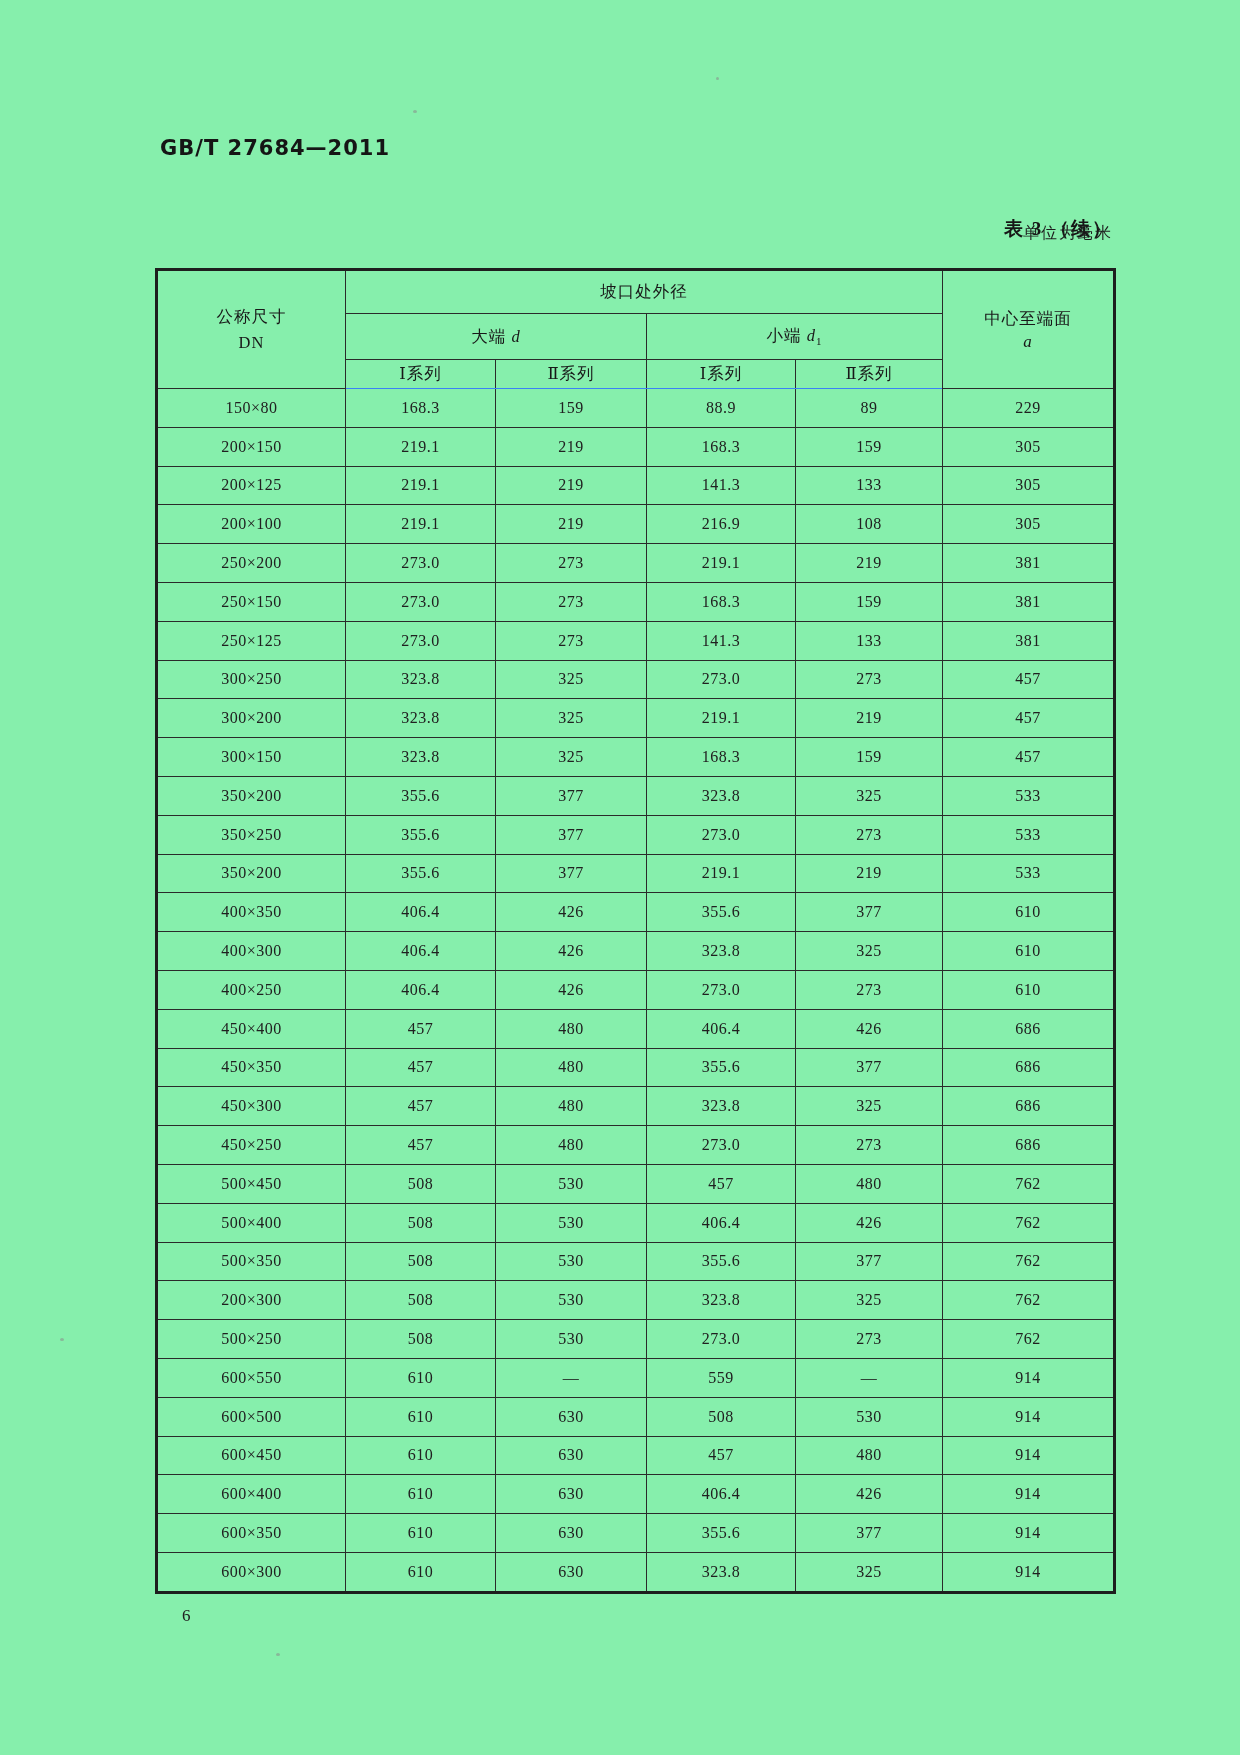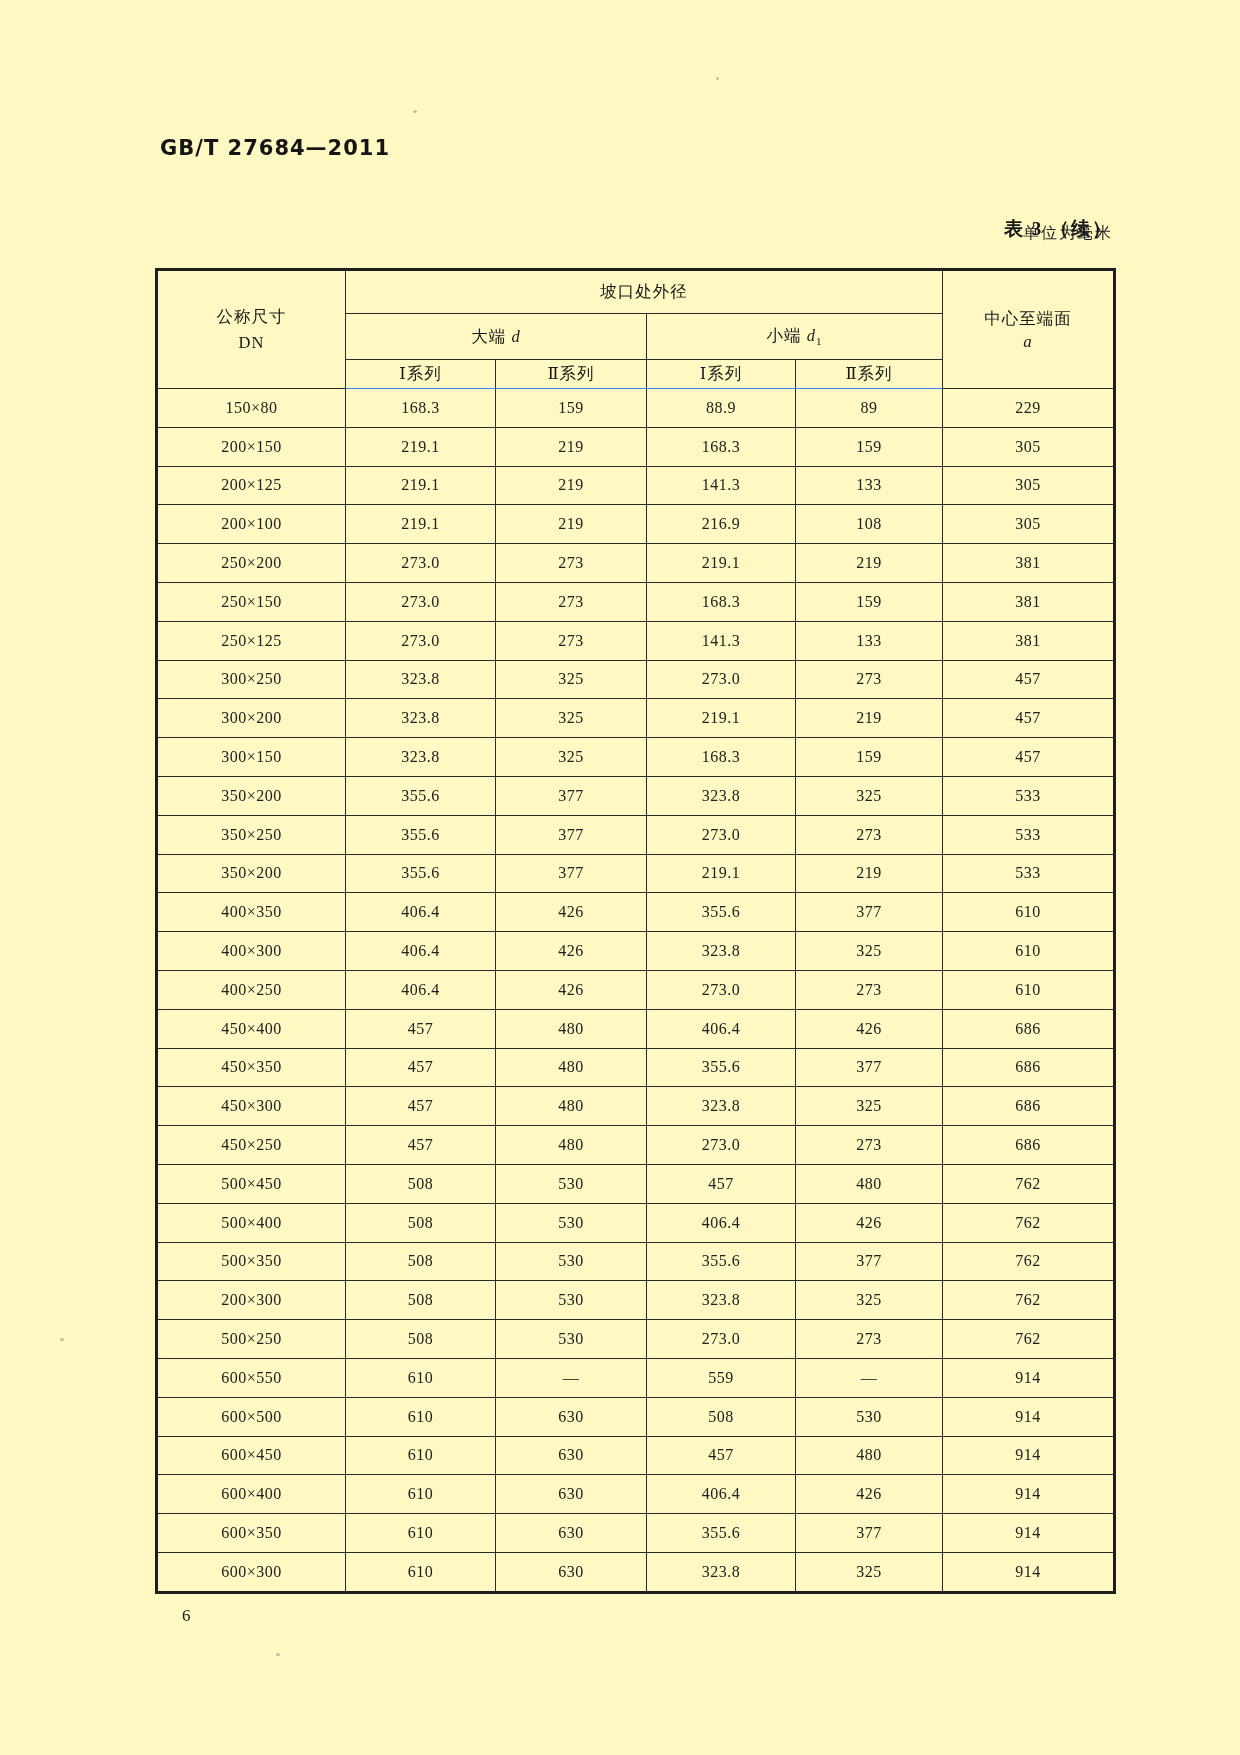--- a/index.html
+++ b/index.html
@@ -5,21 +5,21 @@
   html, body {
     margin: 0;
     padding: 0;
     background: #e8e8e8;
   }
   .page {
     position: relative;
     width: 1240px;
     height: 1755px;
     margin: 0 auto;
-    background: #fef9c3;
+    background: #86efac;
     color: #1b1b1b;
     font-family: "Liberation Serif", "DejaVu Serif", serif;
     overflow: hidden;
   }
   .doc-number {
     position: absolute;
     left: 160px;
     top: 136px;
     font-family: "DejaVu Sans", "Liberation Sans", sans-serif;
     font-weight: bold;

